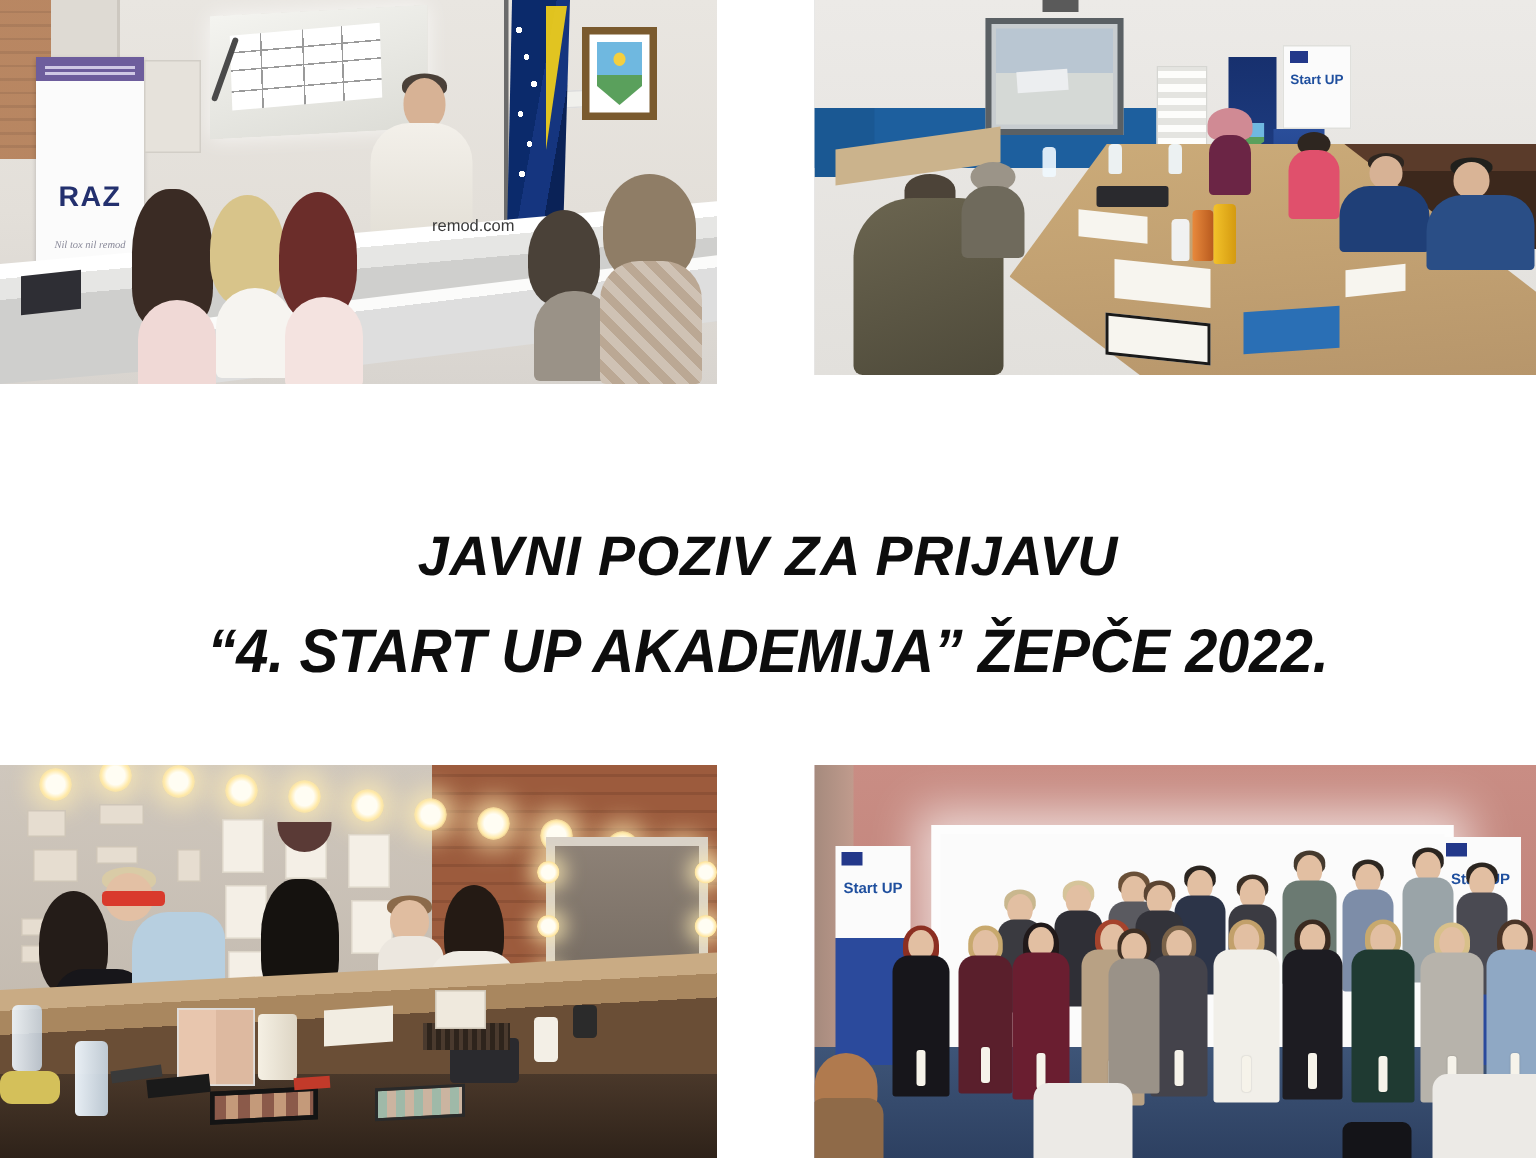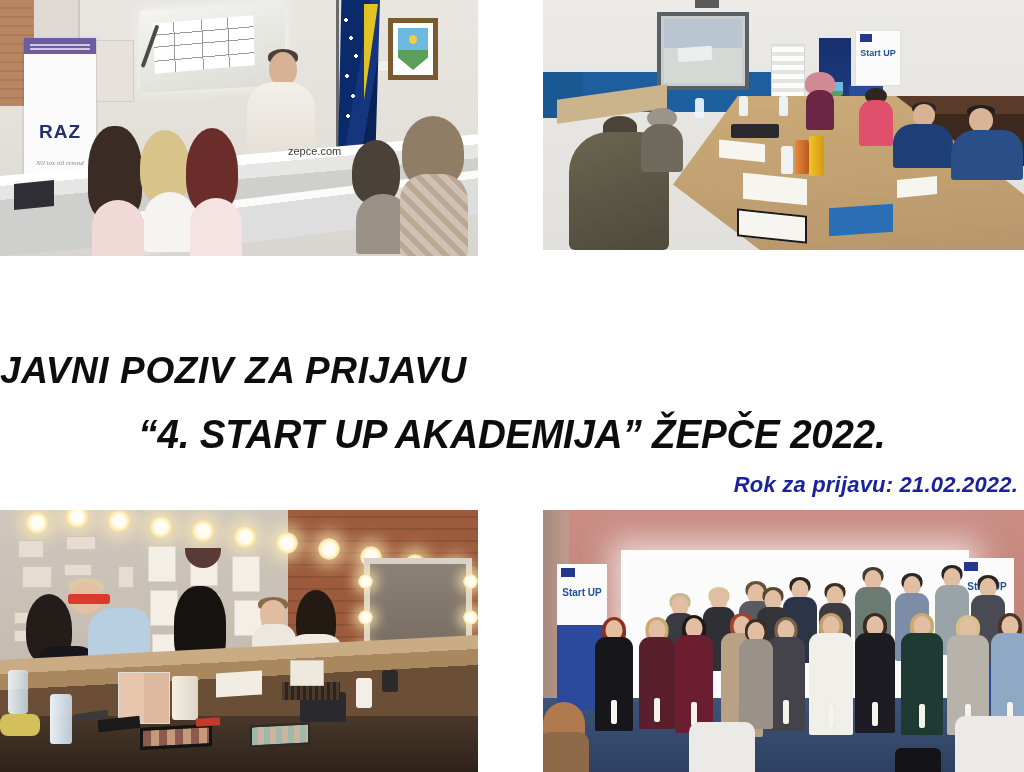--- a/index.html
+++ b/index.html
@@ -283,21 +283,21 @@
     bottom:10px; width:6px; height:24px; background:#f6f3ea; border-radius:2px;
     box-shadow:0 0 1px rgba(0,0,0,.25); }
 
   
   #logo { position:absolute; left:440px; top:248px; width:150px; height:92px; }
   #logo svg { width:100%; height:100%; display:block; }
 
   
   #headline1 {
     position:absolute; left:0; right:0; top:352px;
-    text-align:left;
+    text-align:center;
     font:italic 900 37px/1 "Liberation Sans", sans-serif;
     letter-spacing:.6px; color:#0d0d0d;
   }
   #headline2 {
     position:absolute; left:0; right:0; top:414px;
     text-align:center;
     font:italic 900 41px/1 "Liberation Sans", sans-serif;
     letter-spacing:-.2px; color:#0d0d0d;
     transform:scaleX(.94); transform-origin:center;
   }
@@ -366,21 +366,21 @@
         </div>
       <div class="person tl-s" id="tl-s5">
           <div class="hair"></div>
           <div class="body"></div>
         </div>
       <div class="person tl-s" id="tl-s4">
           <div class="hair"></div>
           <div class="body"></div>
         </div>
 
-      <div class="tl-url">zepce.com</div>
+      <div class="tl-url">remod.com</div>
     </div>
   </div>
 
   <div class="photo" id="photo-tr">
     <div class="scene">
       <div class="tr-wall"></div>
       <div class="tr-blue"></div>
       <div class="tr-blue2"></div>
       <div class="tr-proj"></div>
       <div class="tr-board">
@@ -686,15 +686,14 @@
         </div>
       <div class="grad" style="left:352px;bottom:-10px;width:46px;height:34px">
         <div class="body" style="height:30px;background:#141418;top:0;border-radius:6px"></div>
         </div>
     </div>
   </div>
 
 
   <div id="headline1" style="color: rgb(13, 13, 13);">JAVNI POZIV ZA PRIJAVU</div>
   <div id="headline2" style="color: rgb(13, 13, 13);">“4. START UP AKADEMIJA” ŽEPČE 2022.</div>
-  <div id="deadline" style="color: rgb(26, 34, 156);">Rok za prijavu: 21.02.2022.</div>
 
 </div>
 
 </body></html>

